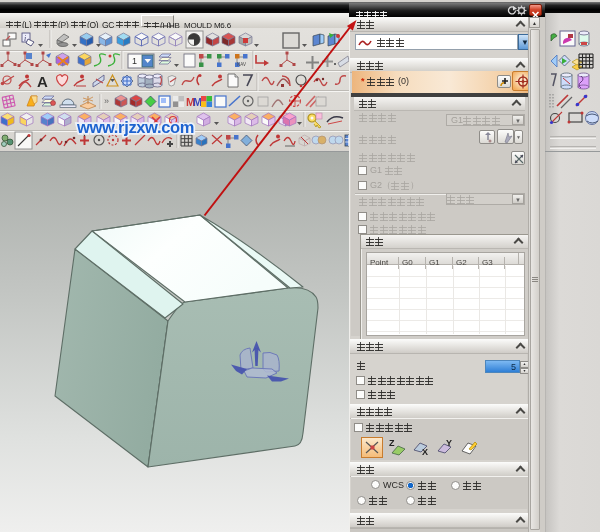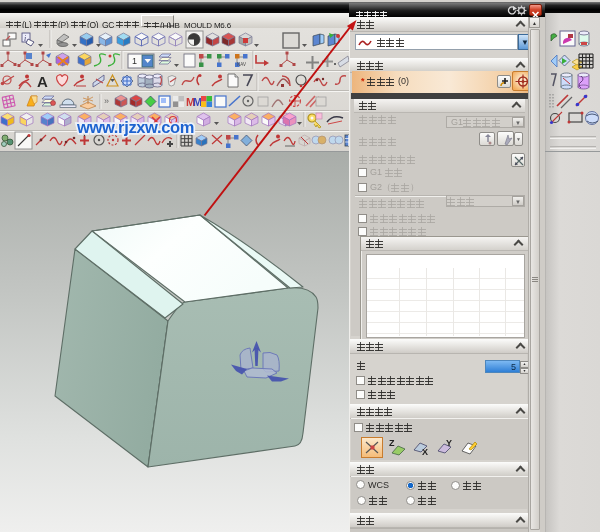--- a/index.html
+++ b/index.html
@@ -26,21 +26,21 @@
 .hd{position:absolute;left:0;width:178px;height:15px;background:linear-gradient(#fcfcfb,#e4e2de 55%,#cfccc7);border-bottom:1px solid #b8b5b0;padding:2px 0 0 7px}
 .hd .cj,.shd .cj{margin-right:1px}
 .chev{position:absolute;right:4px;top:5px;width:7px;height:7px;border-left:2px solid #4a4946;border-top:2px solid #4a4946;transform:rotate(45deg)}
 .fld{position:absolute;background:#fff;border:1px solid #94a0ac;white-space:nowrap}
 .ddb{position:absolute;width:14px;height:16px;background:linear-gradient(#cfe4f8,#5e9ad8);border:1px solid #3a6a9a;font-size:8px;color:#102840;text-align:center;line-height:15px}
 .lat9{font-size:9px;color:#33312f}
 #orange{position:absolute;left:2px;top:54px;width:176px;height:22px;background:linear-gradient(90deg,#edb57c,#f6dcbd 25%,#f9e9d6 55%,#f3cda1 90%,#eeb87e);padding:5px 0 0 9px;font-size:9px}
 .sbtn{position:absolute;background:linear-gradient(#fcfcfb,#dcdad5);border:1px solid #8f8d89;border-radius:2px}
 #obtn{position:absolute;left:160px;top:0px;width:20px;height:20px;border:1px solid #c87c2e;border-radius:2px;background:radial-gradient(circle at 50% 45%,#fbe7cb 20%,#f3ad5d 85%)}
 #obtn svg{margin:1px 0 0 1px}
-#cons{position:absolute;left:1px;top:76px;width:177px;height:243px;background:#cdcac5;border-top:6px solid #404040}
+#cons{position:absolute;left:1px;top:76px;width:177px;height:243px;background:#cdcac5;border-top:4px solid #404040}
 .shd{position:absolute;left:3px;width:171px;height:14px;background:linear-gradient(#f5f4f2,#d4d1cc);padding:1px 0 0 5px;border-bottom:1px solid #bab7b2}
 .glbl{position:absolute;left:8px;height:11px}
 .gdd{position:absolute;left:95px;width:79px;height:12px;background:#d2cfca;border:1px solid #aeaba6;white-space:nowrap;padding-top:0px;overflow:hidden;line-height:10px}
 .gddb{position:absolute;right:0px;top:0px;width:12px;height:10px;background:linear-gradient(#f0efec,#cfccc7);border:1px solid #a5a29d;font-size:6px;color:#666;text-align:center;line-height:10px}
 .box{display:inline-block;width:9px;height:9px;background:#fcfcfb;border:1px solid #908d88;margin-right:3px}
 #grp{position:absolute;left:9px;top:137px;width:170px;height:106px;border:1px solid #9a978f;background:#d0cdc8;box-shadow:inset 1px 1px 0 #f0efec}
 #tbl{position:absolute;left:5px;top:17px;width:159px;height:84px;background:#fff;border:1px solid #a8a5a0}
 #tblh{position:absolute;left:0;top:0;width:100%;height:12px;background:linear-gradient(#f2f1ef,#dddbd7);border-bottom:1px solid #b5b2ad;font-size:8px;color:#44423f;white-space:nowrap}
 #tblh span{display:inline-block;border-right:1px solid #b5b2ad;padding:1px 0 0 3px;height:12px}
 #tblb{position:absolute;left:0;top:13px;width:100%;height:68px}
@@ -711,20 +711,21 @@
     <div style="position:absolute;left:7px;top:68px;height:11px"><span class="box"></span><span style="vertical-align:2px"><span class="lat9" style="color:#a3a09b">G1 </span><i class="cj cjg "></i><i class="cj cjg "></i></span></div>
     <div style="position:absolute;left:7px;top:83px;height:11px"><span class="box"></span><span style="vertical-align:2px"><span class="lat9" style="color:#a3a09b">G2（</span><i class="cj cjg "></i><i class="cj cjg "></i><span class="lat9" style="color:#a3a09b">）</span></span></div>
     <div style="position:absolute;left:4px;top:96px;width:168px;border-top:1px solid #b8b5b0;border-bottom:1px solid #f0efec"></div>
     <div class="glbl" style="top:99px"><i class="cj cjg "></i><i class="cj cjg "></i><i class="cj cjg "></i><i class="cj cjg "></i><i class="cj cjg "></i><i class="cj cjg "></i><i class="cj cjg "></i></div>
     <div class="gdd" style="top:96px"><i class="cj cjg "></i><i class="cj cjg "></i><i class="cj cjg "></i><span class="gddb">▼</span></div>
     <div style="position:absolute;left:7px;top:114px;height:11px"><span class="box"></span><span style="vertical-align:2px"><i class="cj cjg "></i><i class="cj cjg "></i><i class="cj cjg "></i><i class="cj cjg "></i><i class="cj cjg "></i><i class="cj cjg "></i><i class="cj cjg "></i></span></div>
     <div style="position:absolute;left:7px;top:127px;height:11px"><span class="box"></span><span style="vertical-align:2px"><i class="cj cjg "></i><i class="cj cjg "></i><i class="cj cjg "></i><i class="cj cjg "></i><i class="cj cjg "></i><i class="cj cjg "></i></span></div>
     <div id="grp">
       <div class="shd" style="left:0;top:0;width:168px"><i class="cj cjd "></i><i class="cj cjd "></i><span class="chev" style="right:7px;top:4px"></span></div>
       <div id="tbl">
+        <div id="tblh"><span style="width:32px">Point</span><span style="width:27px">G0</span><span style="width:27px">G1</span><span style="width:26px">G2</span><span style="width:26px">G3</span><span style="width:14px"></span></div>
         <div id="tblb">
                 <div style="position:absolute;left:0;top:0px;width:100%;height:11px;border-bottom:1px solid #eceae7"></div>
                 <div style="position:absolute;left:0;top:11px;width:100%;height:11px;border-bottom:1px solid #eceae7"></div>
                 <div style="position:absolute;left:0;top:22px;width:100%;height:11px;border-bottom:1px solid #eceae7"></div>
                 <div style="position:absolute;left:0;top:33px;width:100%;height:11px;border-bottom:1px solid #eceae7"></div>
                 <div style="position:absolute;left:0;top:44px;width:100%;height:11px;border-bottom:1px solid #eceae7"></div>
                 <div style="position:absolute;left:0;top:55px;width:100%;height:11px;border-bottom:1px solid #eceae7"></div>
                 <div style="position:absolute;left:32px;top:0;width:1px;height:100%;background:#eae8e5"></div>
                 <div style="position:absolute;left:59px;top:0;width:1px;height:100%;background:#eae8e5"></div>
                 <div style="position:absolute;left:86px;top:0;width:1px;height:100%;background:#eae8e5"></div>
@@ -762,21 +763,21 @@
               <polygon points="3,14 9,7 16,10 10,16" fill="#cbd" stroke="#446" stroke-width="0.8"></polygon>
               <text x="11" y="9" font-size="9" font-weight="bold" fill="#222" font-family="Liberation Sans">Y</text>
             </svg></div>
    <div class="pbtn" style="left:108px;top:18px"><svg width="20" height="19">
               <polygon points="3,14 9,6 17,9 11,17" fill="#fff" stroke="#555" stroke-width="0.9"></polygon>
               <path d="M10,12 L16,5 L18,7 L12,13 Z" fill="#fc3" stroke="#a80" stroke-width="0.7"></path>
             </svg></div>
   </div>
   <div class="hd" style="top:445px"><i class="cj cjd "></i><i class="cj cjd "></i><span class="chev"></span></div>
   <div class="gpan" style="top:459px;height:33px">
-    <div class="rad" style="left:5px;top:3px"><span class="rb"></span><span class="lat9" style="color:#2b2a28;vertical-align:1px">WCS</span></div>
+    <div class="rad" style="left:20px;top:3px"><span class="rb"></span><span class="lat9" style="color:#2b2a28;vertical-align:1px">WCS</span></div>
     <div class="rad" style="left:55px;top:3px"><span class="rb on"></span><span style="vertical-align:2px"><i class="cj cjd "></i><i class="cj cjd "></i></span></div>
     <div class="rad" style="left:100px;top:3px"><span class="rb"></span><span style="vertical-align:2px"><i class="cj cjd "></i><i class="cj cjd "></i></span></div>
     <div class="rad" style="left:6px;top:18px"><span class="rb"></span><span style="vertical-align:2px"><i class="cj cjd "></i><i class="cj cjd "></i></span></div>
     <div class="rad" style="left:55px;top:18px"><span class="rb"></span><span style="vertical-align:2px"><i class="cj cjd "></i><i class="cj cjd "></i></span></div>
   </div>
   <div class="hd" style="top:496px"><i class="cj cjd "></i><i class="cj cjd "></i><span class="chev"></span></div>
   <div style="position:absolute;left:0;top:511px;width:178px;height:4px;background:#cac7c2;border-top:1px solid #b5b2ad"></div>
  </div>
  <div id="scr">
         <div id="scrup">▲</div>

